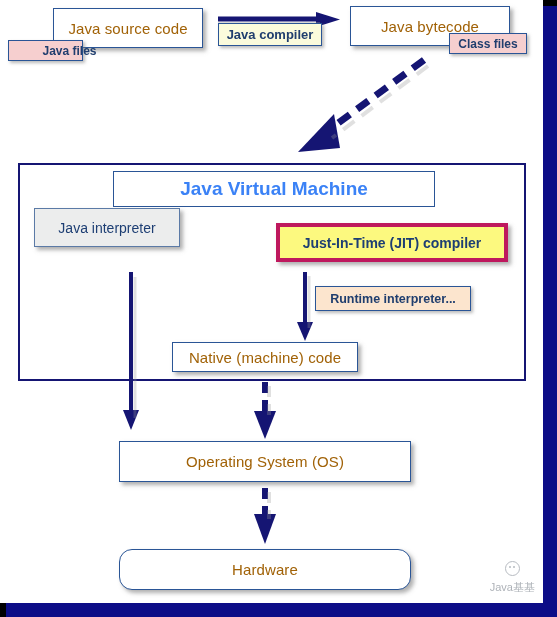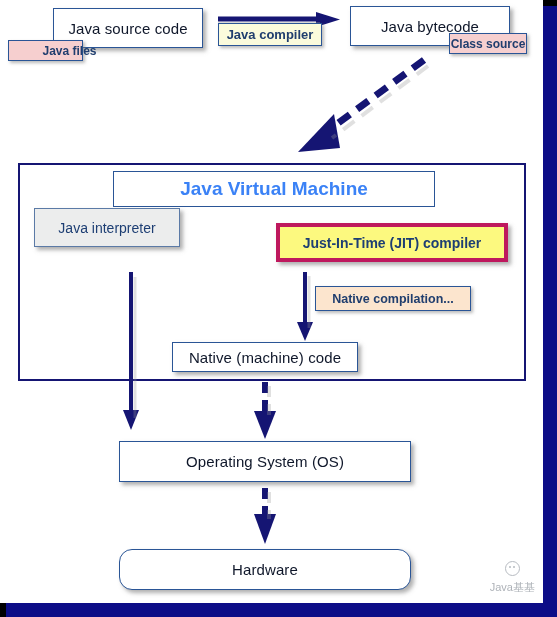--- a/index.html
+++ b/index.html
@@ -55,21 +55,21 @@
     z-index: 41;
   }
 
   
   .box {
     position: absolute;
     box-sizing: border-box;
     display: flex;
     align-items: center;
     justify-content: center;
-    color: #0f172a;
+    color: #a16207;
     background: #ffffff;
     border: 1px solid #2a5596;
     box-shadow: 3px 3px 4px rgba(110,110,110,0.55);
     z-index: 10;
   }
   .box-plain {
     font-size: 15px;
     font-weight: 400;
     letter-spacing: 0.1px;
   }
@@ -270,21 +270,21 @@
 
   <div class="box box-plain" id="bytecode-box">
     <span>Java bytecode</span>
   </div>
 
   <div class="tag tag-pink" id="java-files-tag">
     <span>Java files</span>
   </div>
 
   <div class="tag tag-pink" id="class-files-tag">
-    <span>Class source</span>
+    <span>Class files</span>
   </div>
 
   <div class="tag tag-yellow" id="java-compiler-tag">
     <span>Java compiler</span>
   </div>
 
   <div class="arrow" style="left:216px; top:12px;">
     <svg width="130" height="20" viewBox="0 0 130 20">
       <line x1="2" y1="7" x2="104" y2="7" stroke="#151573" stroke-width="5"></line>
       <polygon points="100,0 124,7.5 100,15" fill="#151573"></polygon>
@@ -310,21 +310,21 @@
 
   <div class="box" id="jit-compiler-box">
     <span>Just-In-Time (JIT) compiler</span>
   </div>
 
   <div class="box box-plain" id="native-code-box">
     <span>Native (machine) code</span>
   </div>
 
   <div class="tag tag-peach" id="runtime-compilation-tag">
-    <span>Native compilation...</span>
+    <span>Runtime interpreter...</span>
   </div>
 
   <div class="arrow" style="left:296px; top:272px; z-index:8;">
     <svg width="26" height="72" viewBox="0 0 26 72">
       <line x1="9" y1="0" x2="9" y2="54" stroke="#151573" stroke-width="4"></line>
       <polygon points="1,50 9,69 17,50" fill="#151573"></polygon>
       <line x1="13" y1="4" x2="13" y2="56" stroke="#9a9a9a" stroke-width="3" opacity="0.3"></line>
     </svg>
   </div>
 

